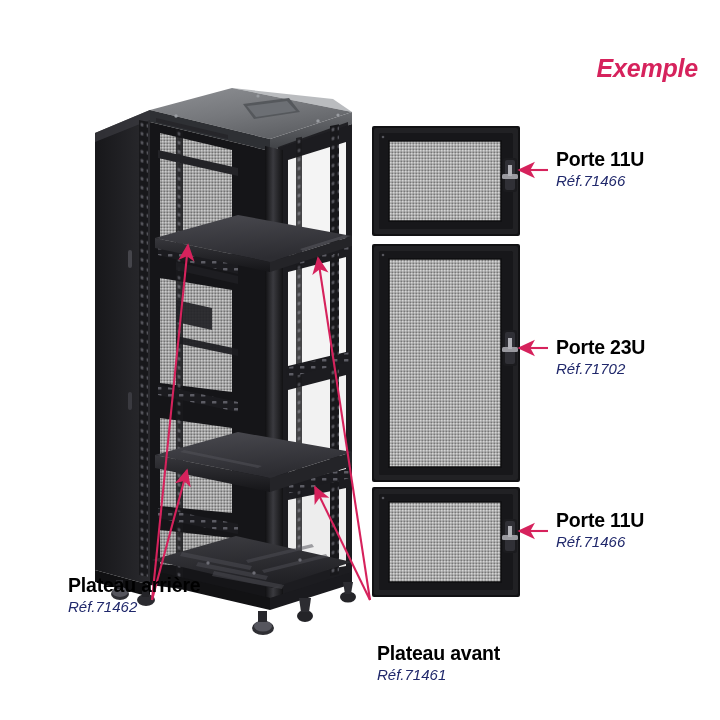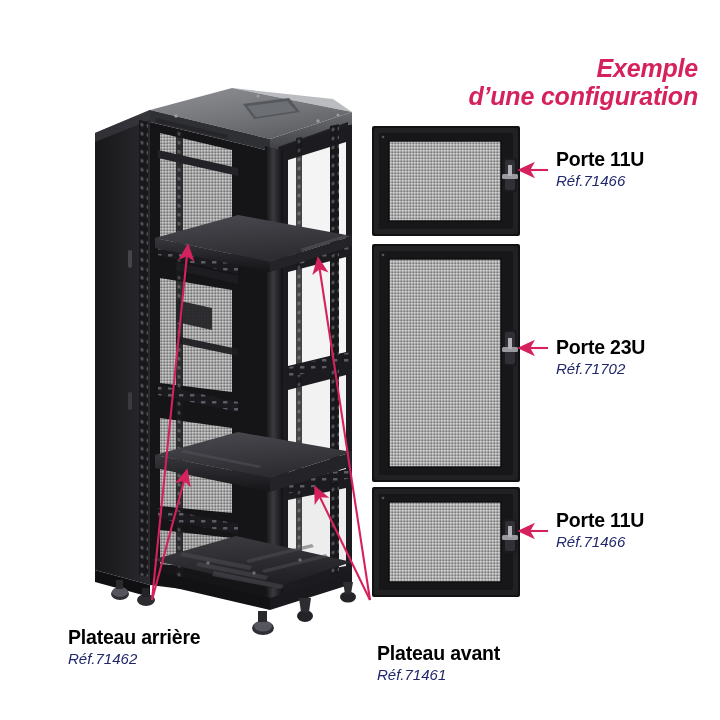--- a/index.html
+++ b/index.html
@@ -27,21 +27,21 @@
     letter-spacing:-0.2px;line-height:1.0;white-space:nowrap;
   }
   .callout .ref{
     font-size:15px;font-style:italic;color:#20286b;
     margin-top:3px;line-height:1.0;white-space:nowrap;
   }
   .callout.right{left:556px;}
   .callout.b1{top:150px;}
   .callout.b2{top:338px;}
   .callout.b3{top:511px;}
-  .callout.bl{left:68px;top:628px;}
+  .callout.bl{left:68px;top:576px;}
   .callout.br{left:377px;top:610px;margin-top:34px;}
 
   
   #arrows{position:absolute;inset:0;pointer-events:none;}
 
   
   .rack{position:absolute;left:0;top:0;width:720px;height:720px;}
 </style>
 </head>
 <body>
@@ -295,21 +295,20 @@
     </g>
 
     <g stroke="#d6225c" stroke-width="2.1" fill="none" marker-end="url(#ah)">
       <line x1="370" y1="600" x2="318" y2="258"></line>
       <line x1="370" y1="600" x2="315" y2="487"></line>
     </g>
   </svg>
 
   <div class="title">
     <span class="l1">Exemple</span>
-    <span class="l2">d’une configuration</span>
   </div>
 
   <div class="callout right b1">
     <div class="ttl">Porte 11U</div>
     <div class="ref">Réf.71466</div>
   </div>
 
   <div class="callout right b2">
     <div class="ttl">Porte 23U</div>
     <div class="ref">Réf.71702</div>

